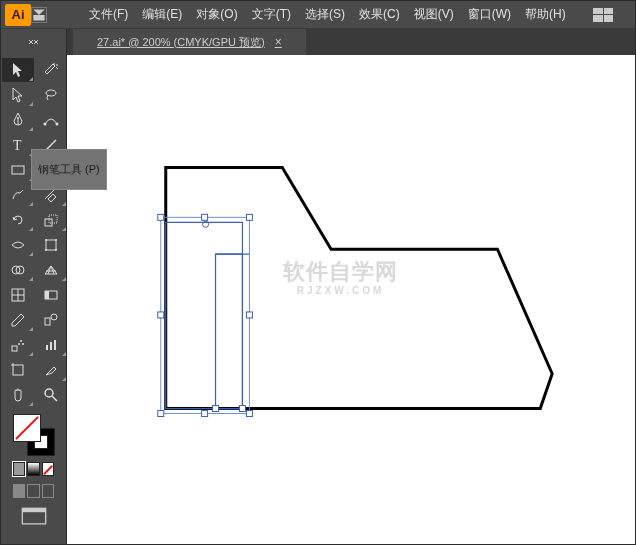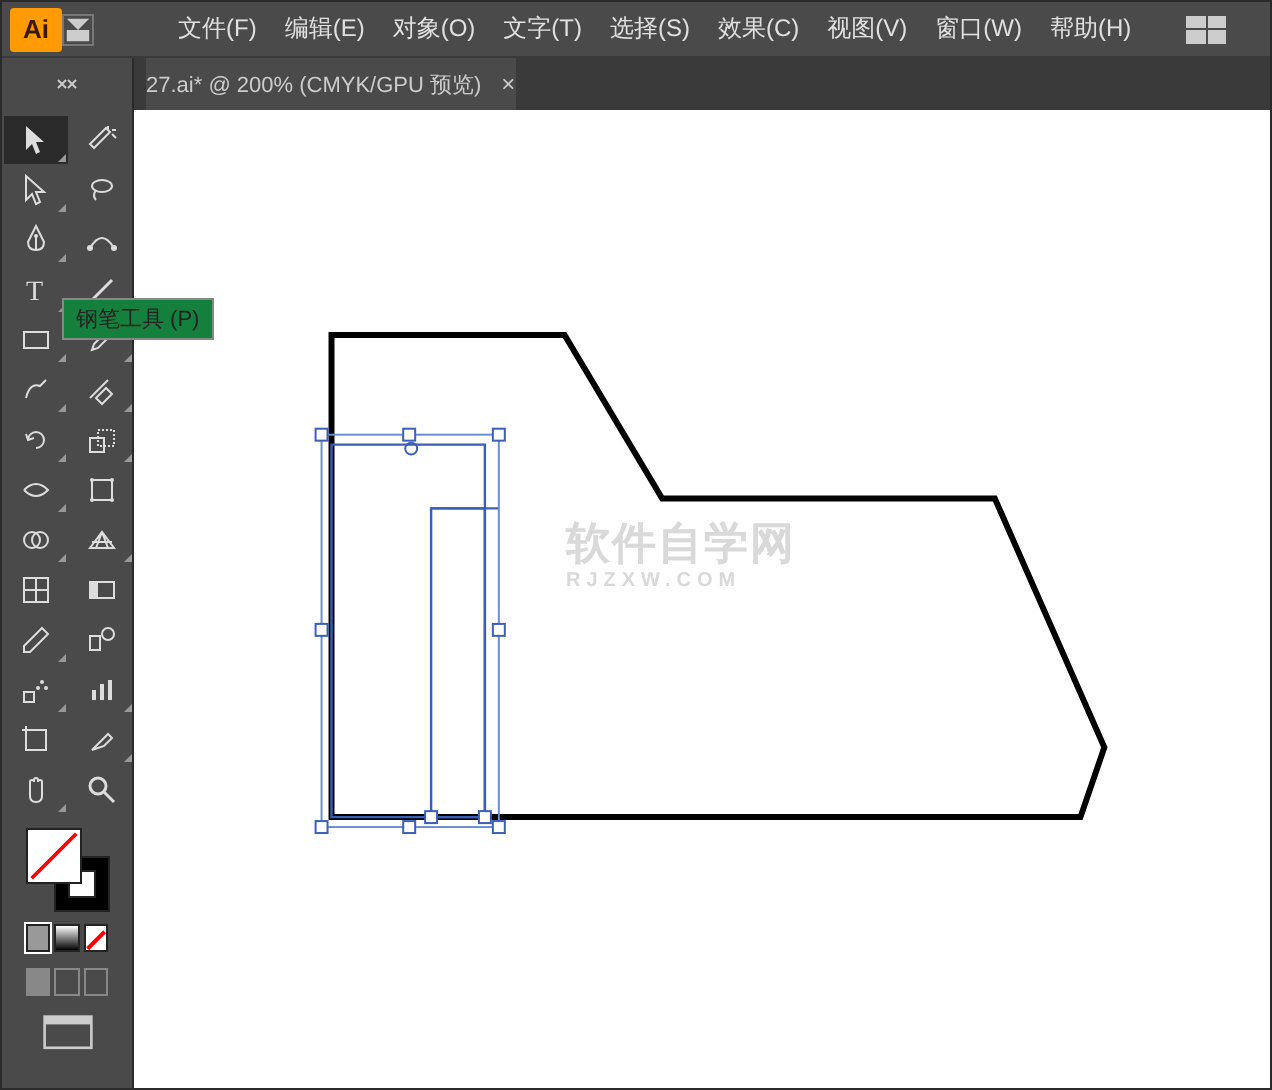--- a/index.html
+++ b/index.html
@@ -12,21 +12,21 @@
 .menu { display: flex; gap: 2px; margin-left: 24px; }
 .menu-item { padding: 3px 6px; cursor: default; font-size: 12px; color: #e0e0e0; }
 .topbar-right { margin-left: auto; display: flex; gap: 10px; align-items: center; padding-right: 8px; }
 .essentials-icon { width: 20px; height: 14px; display: grid; grid-template-columns: 1fr 1fr; grid-template-rows: 1fr 1fr; gap: 1px; }
 .essentials-icon div { background: #ccc; }
 
 
 .tabbar { height: 26px; background: #3a3a3a; display: flex; align-items: center; padding-left: 72px; }
 .tabbar-toggle { position: absolute; left: 0; top: 28px; width: 66px; height: 26px; background: #4a4a4a; display: flex; align-items: center; justify-content: center; border-right: 1px solid #2a2a2a; }
 .tabbar-toggle svg { width: 18px; height: 8px; }
-.tab { height: 26px; background: #4a4a4a; display: flex; align-items: center; padding: 0 0; font-size: 11px; }
+.tab { height: 26px; background: #4a4a4a; display: flex; align-items: center; padding: 0 24px; font-size: 11px; text-decoration: underline; }
 .tab-close { margin-left: 10px; font-size: 12px; }
 
 
 .toolbox { position: absolute; left: 0; top: 54px; width: 66px; height: 491px; background: #4a4a4a; border-right: 1px solid #2a2a2a; padding-top: 2px; }
 .tool-grid { display: grid; grid-template-columns: 32px 32px; gap: 1px; padding: 1px; }
 .tool { width: 32px; height: 24px; display: flex; align-items: center; justify-content: center; cursor: default; position: relative; }
 .tool svg { width: 16px; height: 16px; }
 .tool.active { background: #2a2a2a; }
 .tool .corner { position: absolute; right: 1px; bottom: 1px; width: 0; height: 0; border-left: 4px solid transparent; border-bottom: 4px solid #999; }
 
@@ -45,25 +45,25 @@
 .draw-modes { display: flex; gap: 2px; padding: 6px; }
 .draw-mode { width: 16px; height: 14px; border: 1px solid #888; background: #4a4a4a; }
 .draw-mode.full { background: #888; }
 .screen-mode { width: 26px; height: 16px; margin: 4px auto; display:flex; align-items:center; justify-content:center; }
 
 
 .canvas-area { position: absolute; left: 66px; top: 54px; right: 0; bottom: 0; background: #fff; }
 .canvas-svg { width: 100%; height: 100%; }
 
 
-.tooltip { position: absolute; background: #15803d; border: 1px solid #888; padding: 2px 6px; font-size: 11px; color: #222; top: 148px; left: 30px; white-space: nowrap; z-index: 10; }
+.tooltip { position: absolute; background: #737373; border: 1px solid #888; padding: 12px 6px; font-size: 11px; color: #222; top: 148px; left: 30px; white-space: nowrap; z-index: 10; }
 
 
 .watermark { position: absolute; left: 216px; top: 202px; font-size: 22px; font-weight: bold; color: rgba(180,180,180,0.5); letter-spacing: 1px; pointer-events: none; }
-.watermark .sub { font-size: 10px; display:block; letter-spacing: 3px; margin-top: -2px; }
+.watermark .sub { font-size: 10px; display:block; text-align:center; letter-spacing: 3px; margin-top: -2px; }
 </style>
 </head>
 <body>
 
 <div class="topbar">
   <div class="logo">Ai</div>
   <div class="expand-btn">
     <svg viewBox="0 0 10 10">
         <path d="M1 1 L9 1 L5 5 Z M1 5 L9 5 L9 9 L1 9 Z" fill="#ccc"></path>
       </svg>

